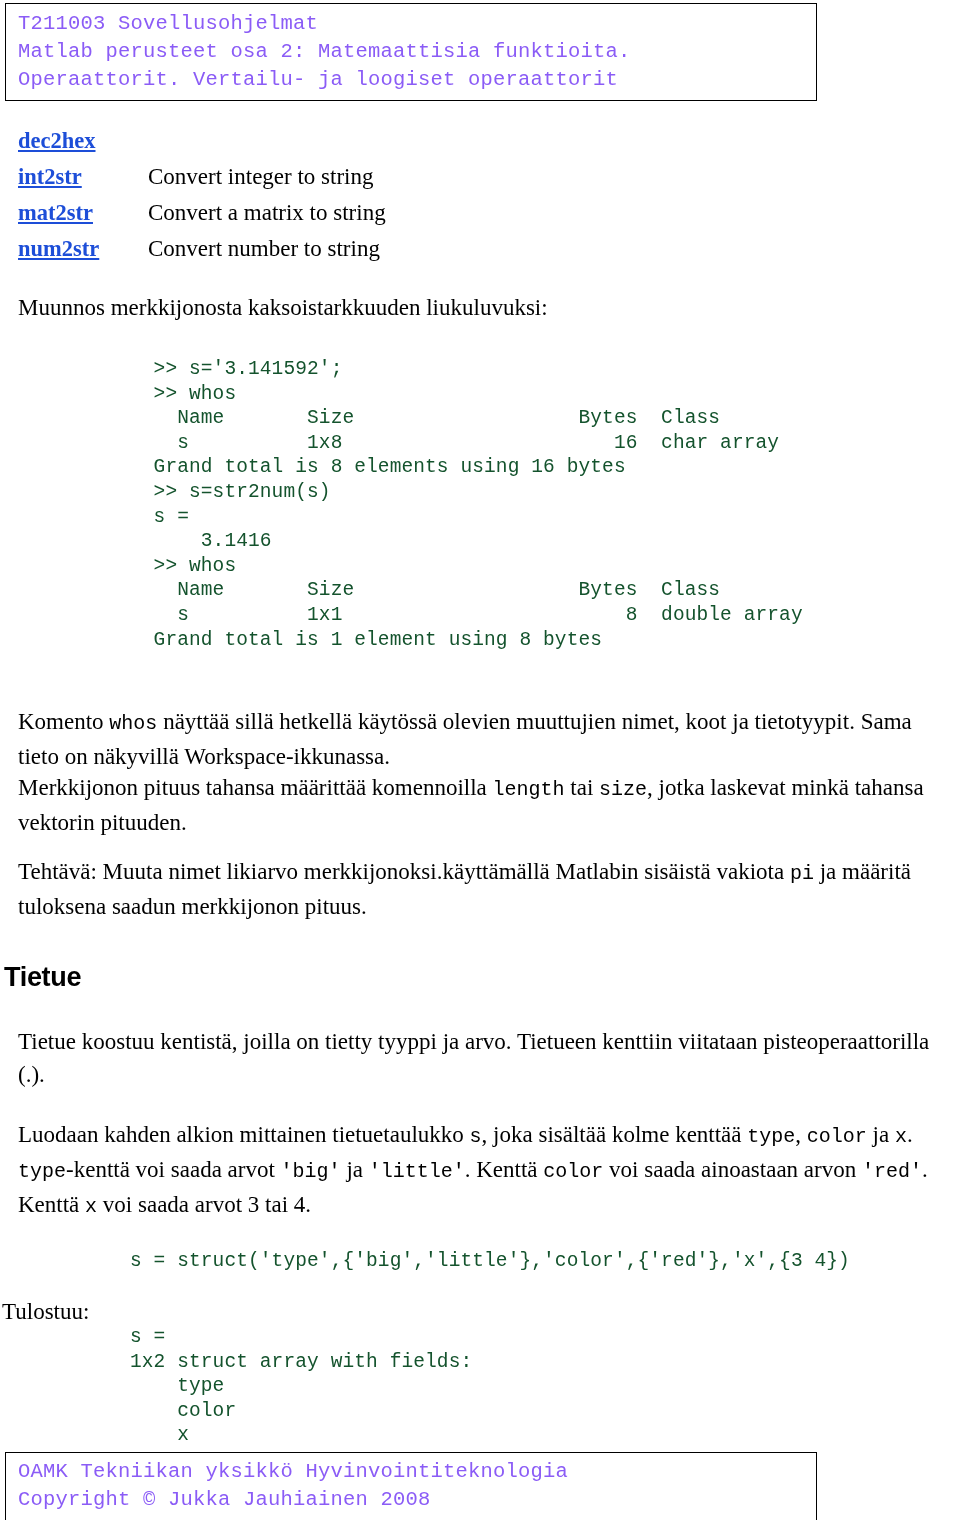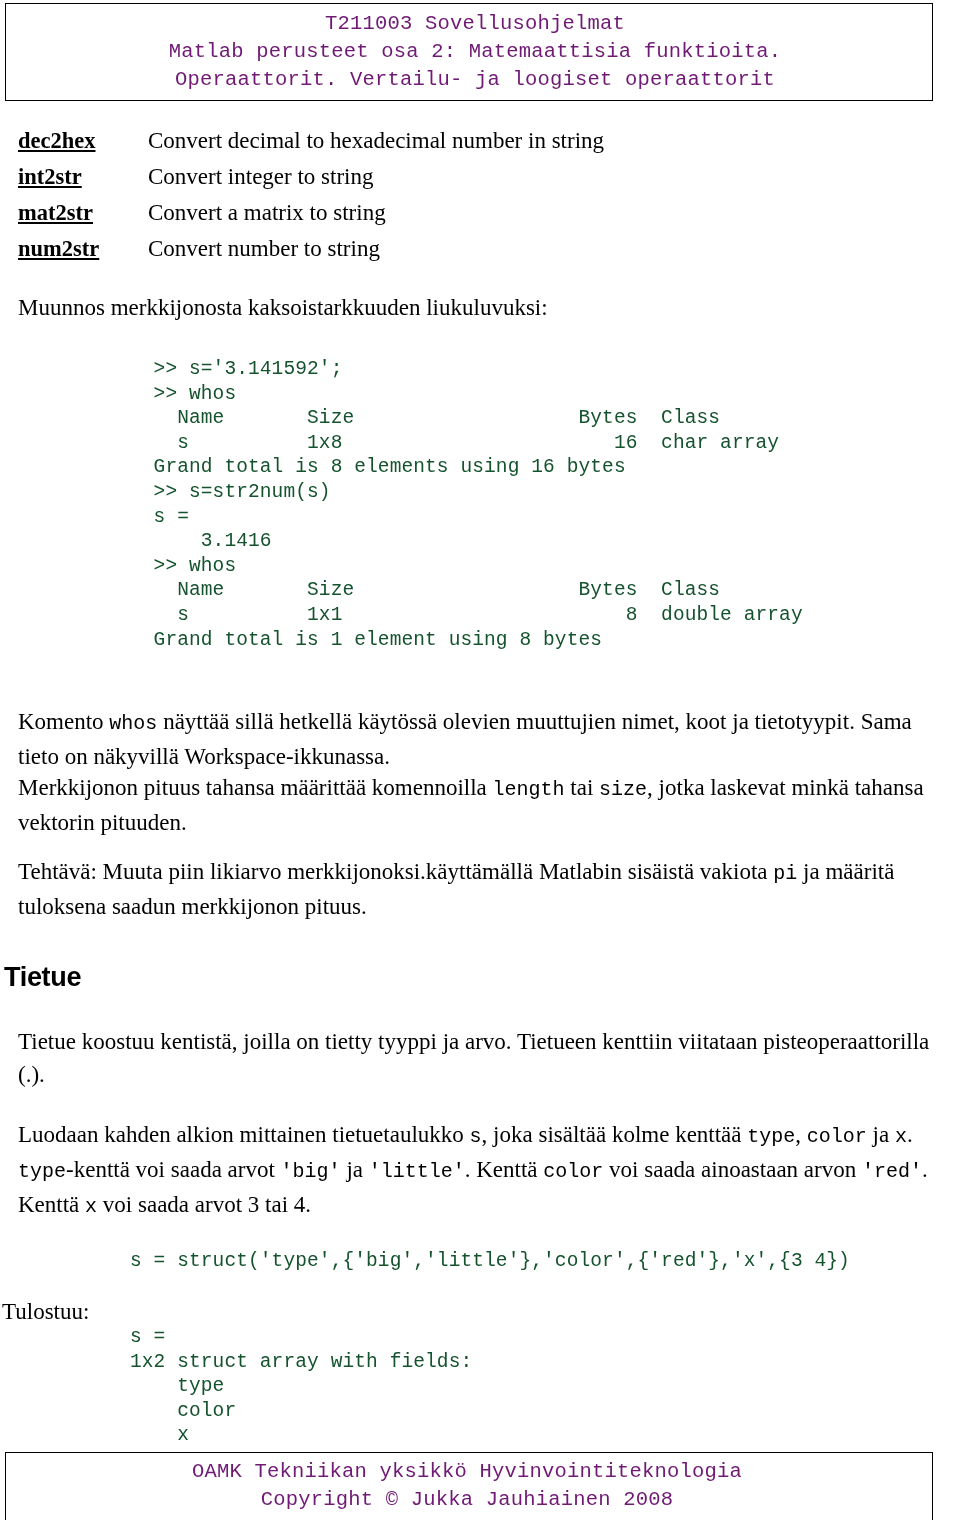--- a/index.html
+++ b/index.html
@@ -13,26 +13,25 @@
     position: relative;
     font-family: "Liberation Serif", serif;
     color: #000000;
     overflow: hidden;
   }
 
   
   .framebox {
     position: absolute;
     left: 5px;
-    width: 928px;
+    width: 812px;
     border: 1px solid #000000;
     box-sizing: border-box;
     font-family: "Liberation Mono", monospace;
-    color: #701a75;
-    text-align: center;
+    color: #8b5cf6;
   }
   #header-box {
     top: 3px;
     padding: 6px 0 6px 12px;
   }
   #footer-box {
     top: 1452px;
     padding: 5px 16px 6px 12px;
   }
   .framebox .fline {
@@ -50,21 +49,21 @@
     width: 900px;
   }
   .func-row {
     display: flex;
     align-items: baseline;
     height: 36px;
   }
   .func-link {
     width: 130px;
     flex: 0 0 130px;
-    color: #000000;
+    color: #1d4ed8;
     font-weight: bold;
     font-size: 22.5px;
     text-decoration: underline;
     cursor: pointer;
     white-space: nowrap;
   }
   .func-desc {
     font-size: 23px;
     white-space: nowrap;
   }
@@ -118,21 +117,20 @@
 
 <div class="framebox" id="header-box">
   <div class="fline">T211003 Sovellusohjelmat</div>
   <div class="fline">Matlab perusteet osa 2: Matemaattisia funktioita.</div>
   <div class="fline">Operaattorit. Vertailu- ja loogiset operaattorit</div>
 </div>
 
 <div id="func-table">
   <div class="func-row">
     <a class="func-link">dec2hex</a>
-    <span class="func-desc">Convert decimal to hexadecimal number in string</span>
   </div>
   <div class="func-row">
     <a class="func-link">int2str</a>
     <span class="func-desc">Convert integer to string</span>
   </div>
   <div class="func-row">
     <a class="func-link">mat2str</a>
     <span class="func-desc">Convert a matrix to string</span>
   </div>
   <div class="func-row">
@@ -157,21 +155,21 @@
   Grand total is 1 element using 8 bytes</div>
 
 <div class="para" style="top:705px;">
   <span>Komento </span><span class="mono">whos</span><span> näyttää sillä hetkellä käytössä olevien muuttujien nimet, koot ja tietotyypit. Sama tieto on näkyvillä Workspace-ikkunassa.</span>
 </div>
 <div class="para" style="top:771px;">
   <span>Merkkijonon pituus tahansa määrittää komennoilla </span><span class="mono">length</span><span> tai </span><span class="mono">size</span><span>, jotka laskevat minkä tahansa vektorin pituuden.</span>
 </div>
 
 <div class="para" style="top:855px;">
-  <b>Tehtävä:</b><span> Muuta piin likiarvo  merkkijonoksi.käyttämällä Matlabin sisäistä vakiota </span><span class="mono">pi</span><span> ja määritä tuloksena saadun merkkijonon pituus.</span>
+  <b>Tehtävä:</b><span> Muuta nimet likiarvo  merkkijonoksi.käyttämällä Matlabin sisäistä vakiota </span><span class="mono">pi</span><span> ja määritä tuloksena saadun merkkijonon pituus.</span>
 </div>
 
 <div class="h-section" style="top:962px;">Tietue</div>
 
 <div class="para" style="top:1025px;">Tietue koostuu kentistä, joilla on tietty tyyppi ja arvo. Tietueen kenttiin viitataan pisteoperaattorilla (.).</div>
 
 <div class="para" style="top:1118px;">
   <span>Luodaan kahden alkion mittainen tietuetaulukko </span><span class="mono">s</span><span>, joka sisältää kolme kenttää </span><span class="mono">type</span><span>, </span><span class="mono">color</span><span> ja </span><span class="mono">x</span><span>. </span><span class="mono">type</span><span>-kenttä voi saada arvot </span><span class="mono">'big'</span><span> ja </span><span class="mono">'little'</span><span>. Kenttä </span><span class="mono">color</span><span> voi saada ainoastaan arvon </span><span class="mono">'red'</span><span>. Kenttä </span><span class="mono">x</span><span> voi saada arvot 3 tai 4.</span>
 </div>
 

